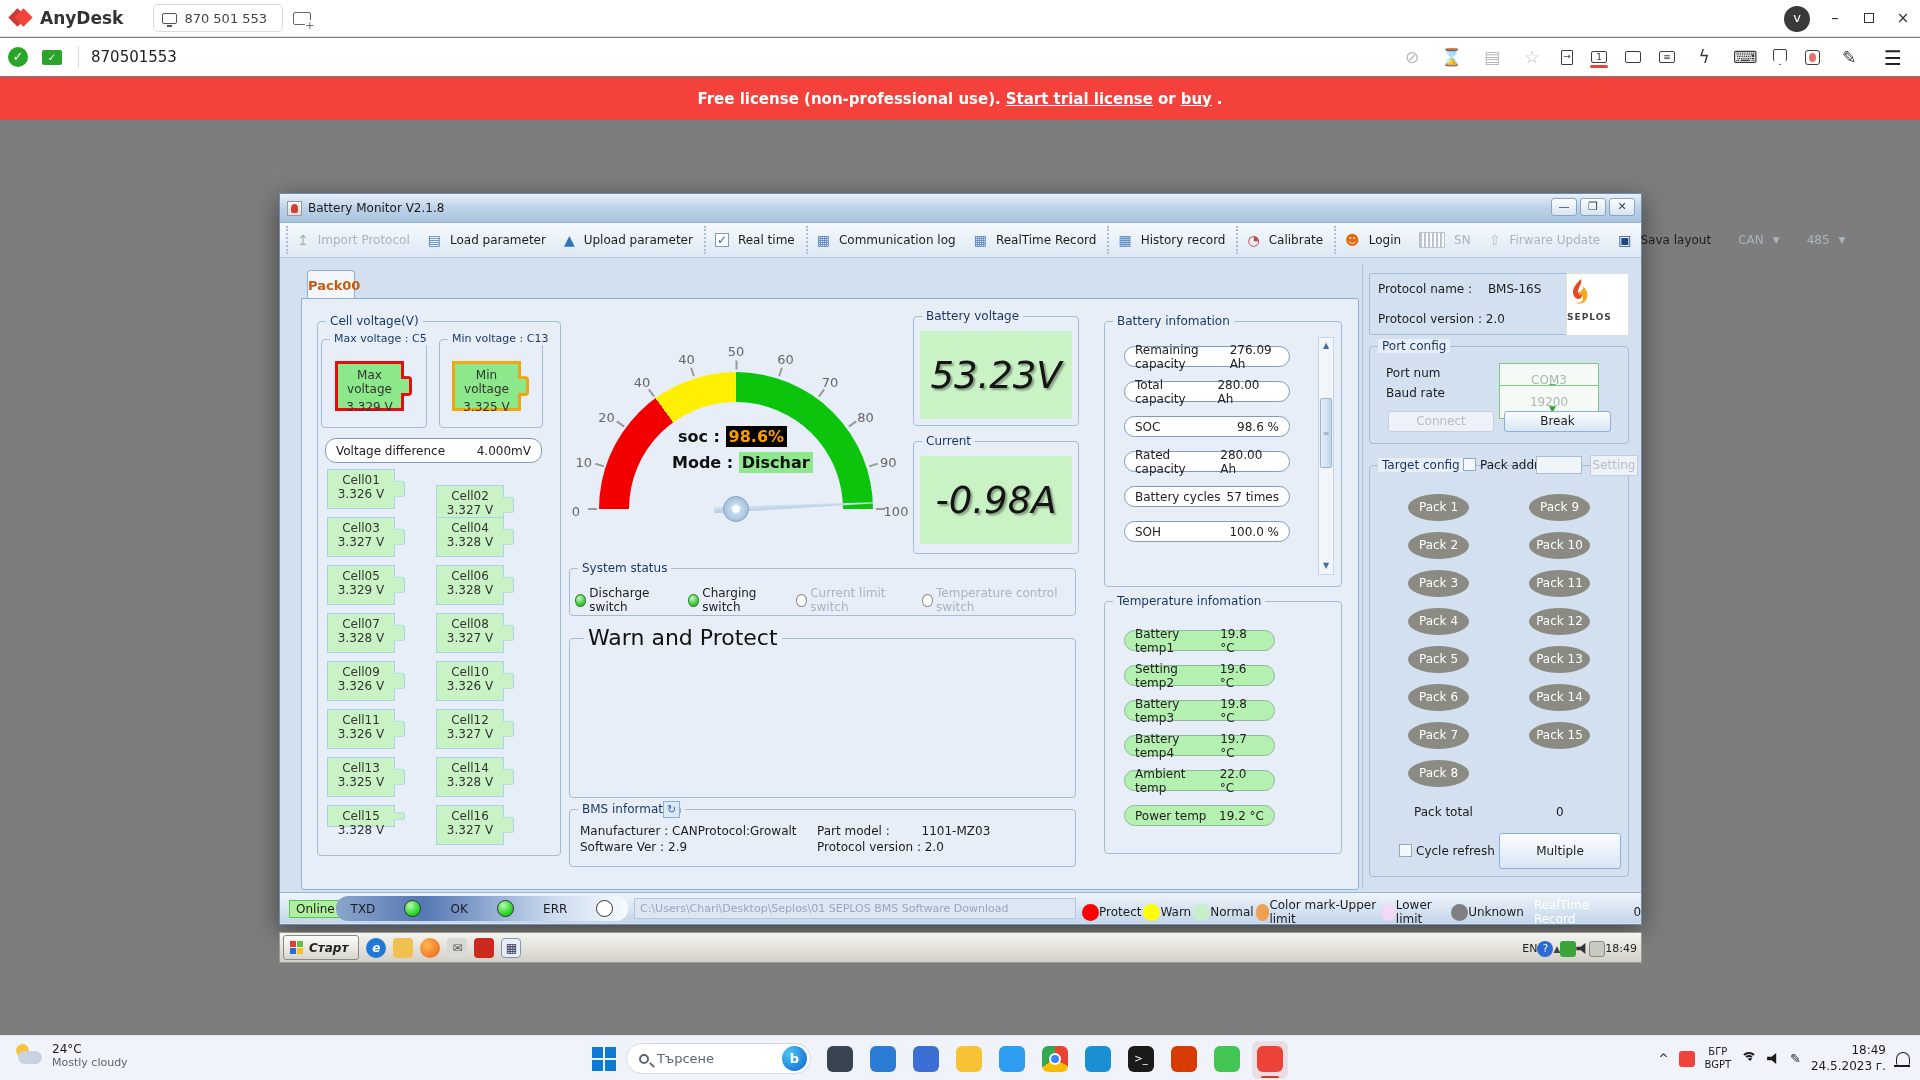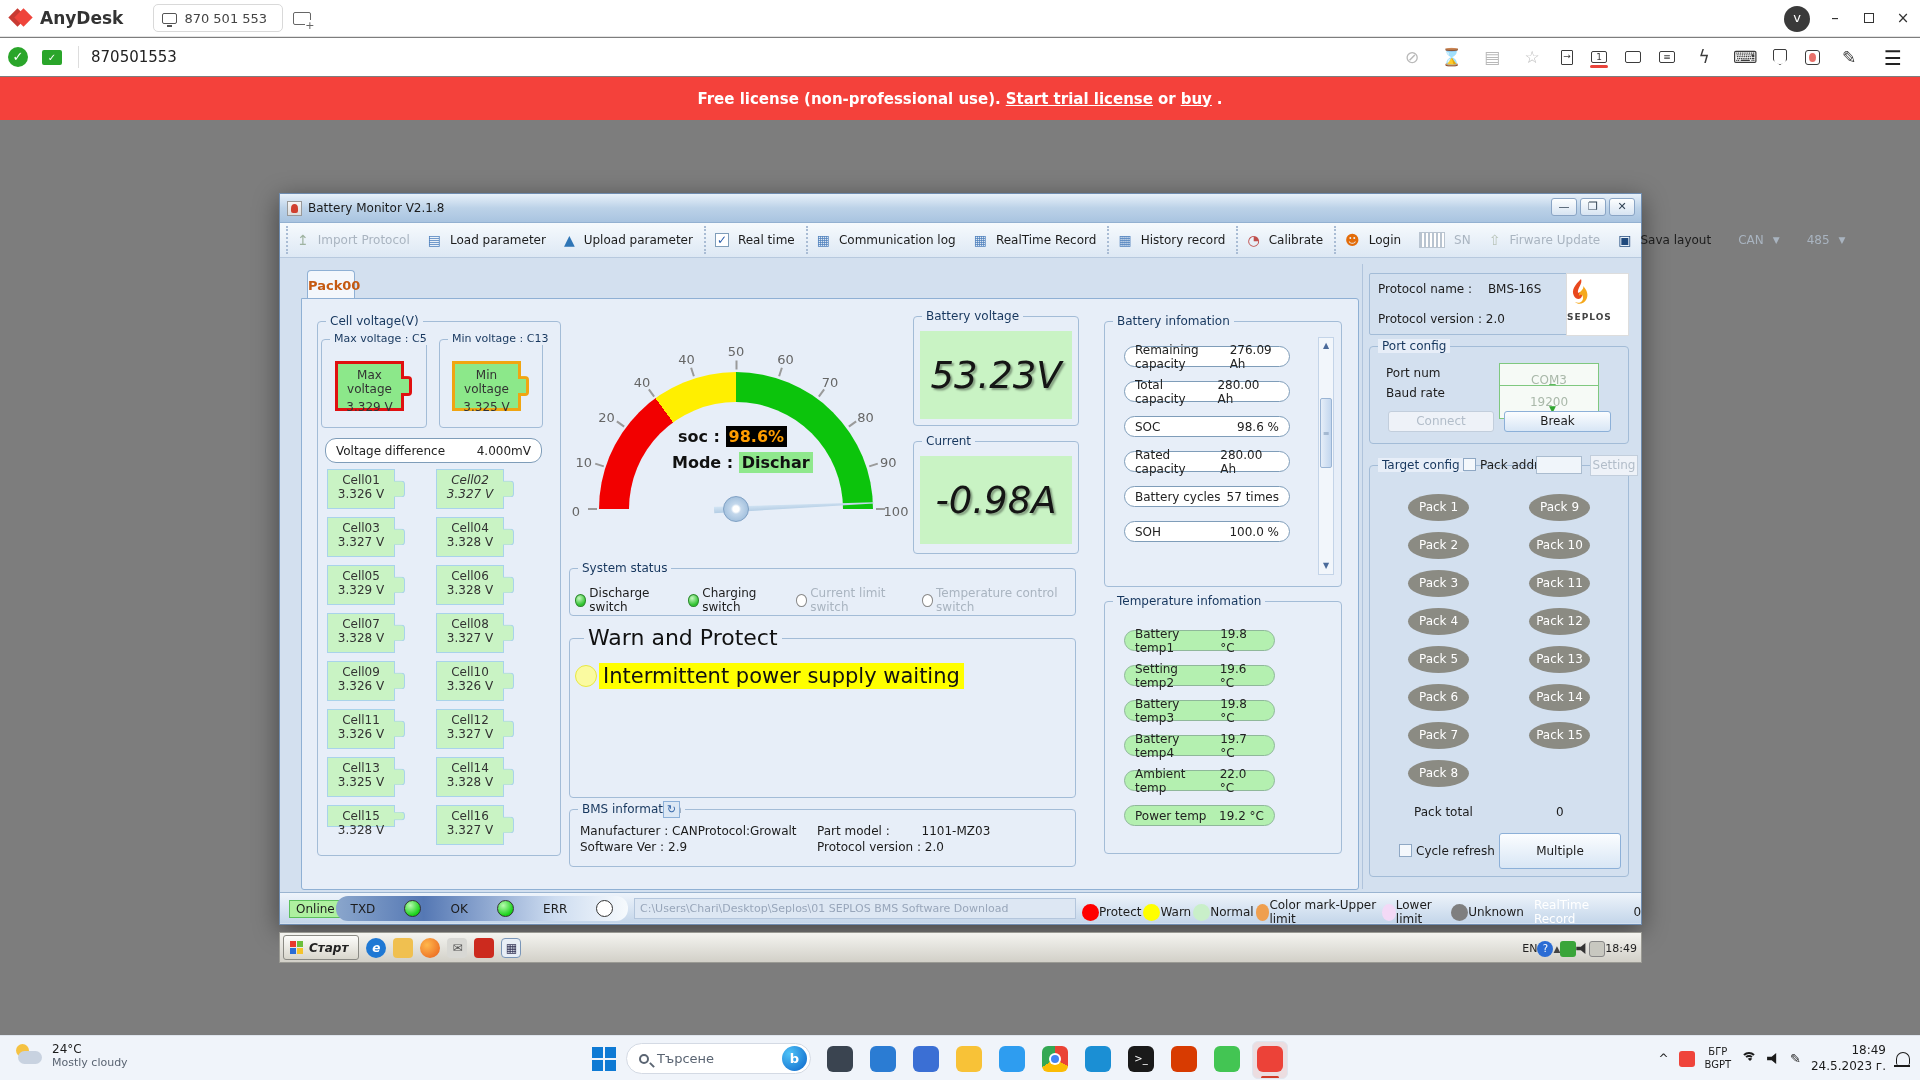--- a/index.html
+++ b/index.html
@@ -350,21 +350,21 @@
   <div class="pill" style="position:absolute;left:45px;top:244px;width:217px;height:25px;">
     <span>Voltage difference</span>
     <span>4.000mV</span>
   </div>
   <div style="position:absolute;left:47px;top:275px;width:200px;">
     <div class="batt cellpos" style="position: absolute; width: 68px; height: 40px; padding-top: 3px; left: 0px; top: 0px;">
         <span class="nub"></span>
         <div class="l1">Cell01</div>
         <div class="l2">3.326 V</div>
       </div>
-      <div class="batt cellpos" style="position: absolute; width: 68px; height: 40px; padding-top: 3px; left: 109px; top: 0px; font-style: italic;">
+      <div class="batt cellpos" style="position: absolute; width: 68px; height: 40px; padding-top: 3px; left: 109px; top: 16px;">
         <span class="nub"></span>
         <div class="l1">Cell02</div>
         <div class="l2">3.327 V</div>
       </div>
       <div class="batt cellpos" style="position: absolute; width: 68px; height: 40px; padding-top: 3px; left: 0px; top: 48px;">
         <span class="nub"></span>
         <div class="l1">Cell03</div>
         <div class="l2">3.327 V</div>
       </div>
       <div class="batt cellpos" style="position: absolute; width: 68px; height: 40px; padding-top: 3px; left: 109px; top: 48px;">
@@ -538,24 +538,20 @@
         </div>
         <div class="sw">
           <span class="led"></span>
           <span>Temperature control switch</span>
         </div>
     </div>
   </div>
 
   <div class="gbox" style="left:289px;top:444px;width:507px;height:160px;">
     <div class="warn-title" style="position:absolute;left:14px;top:-14px;background:#e7eef8;padding:0 4px;">Warn and Protect</div>
-    <div class="warn-row" style="position:absolute;left:5px;top:24px;">
-      <span class="warn-led"></span>
-      <span class="warn-msg">Intermittent power supply waiting</span>
-    </div>
   </div>
 
   <div class="gbox" style="left:289px;top:615px;width:507px;height:58px;">
     <span class="glabel">BMS information</span>
     <span style="position:absolute;left:93px;top:-9px;width:17px;height:17px;border:1px solid #8cb0d8;background:#dce8f5;color:#3a6aaa;font-size:11px;text-align:center;line-height:15px;">↻</span>
     <div class="rp-line" style="position:absolute;left:10px;top:14px;">
       <span>Manufacturer :</span>
       <span>CANProtocol:Growalt</span>
     </div>
     <div class="rp-line" style="position:absolute;left:10px;top:30px;">

